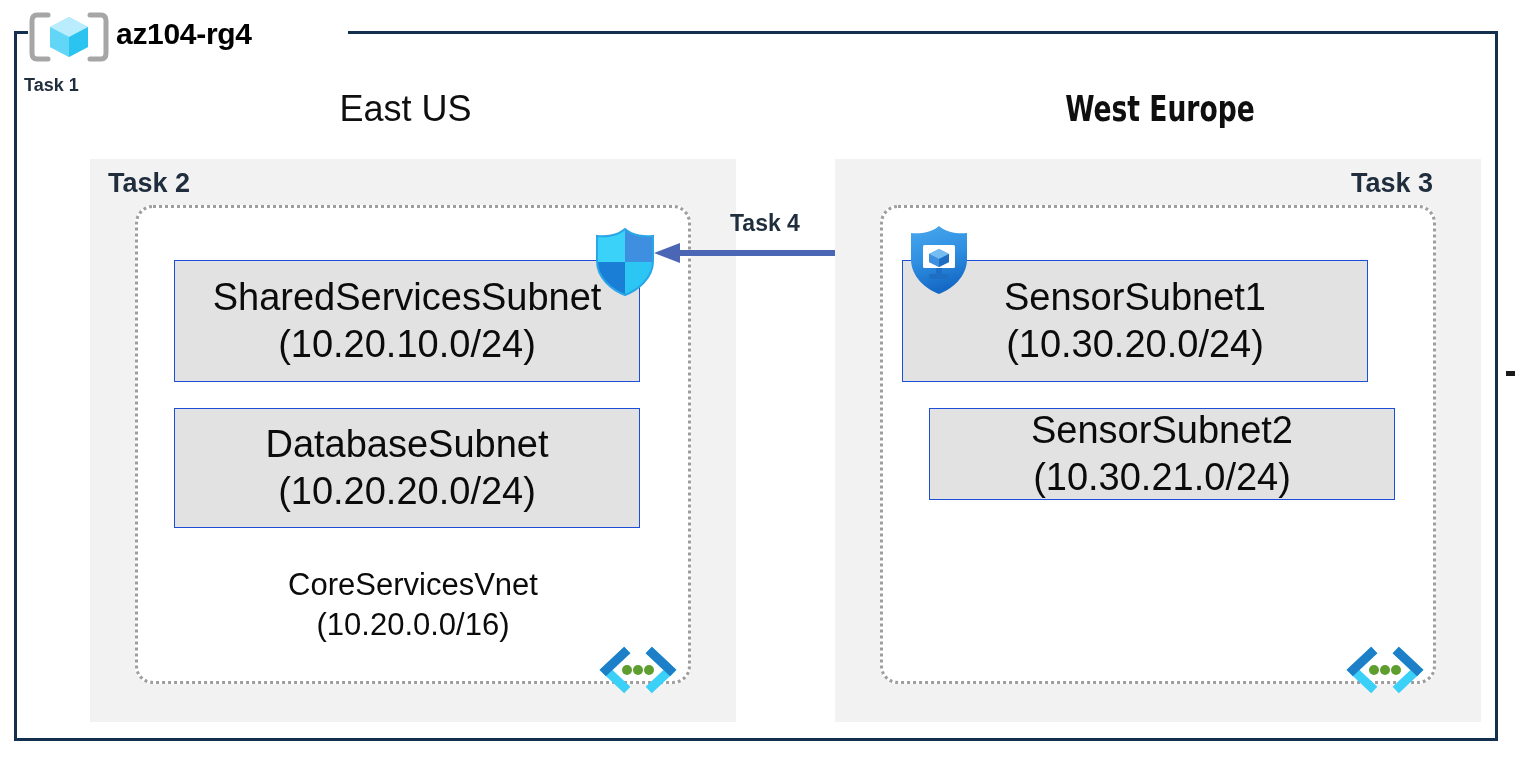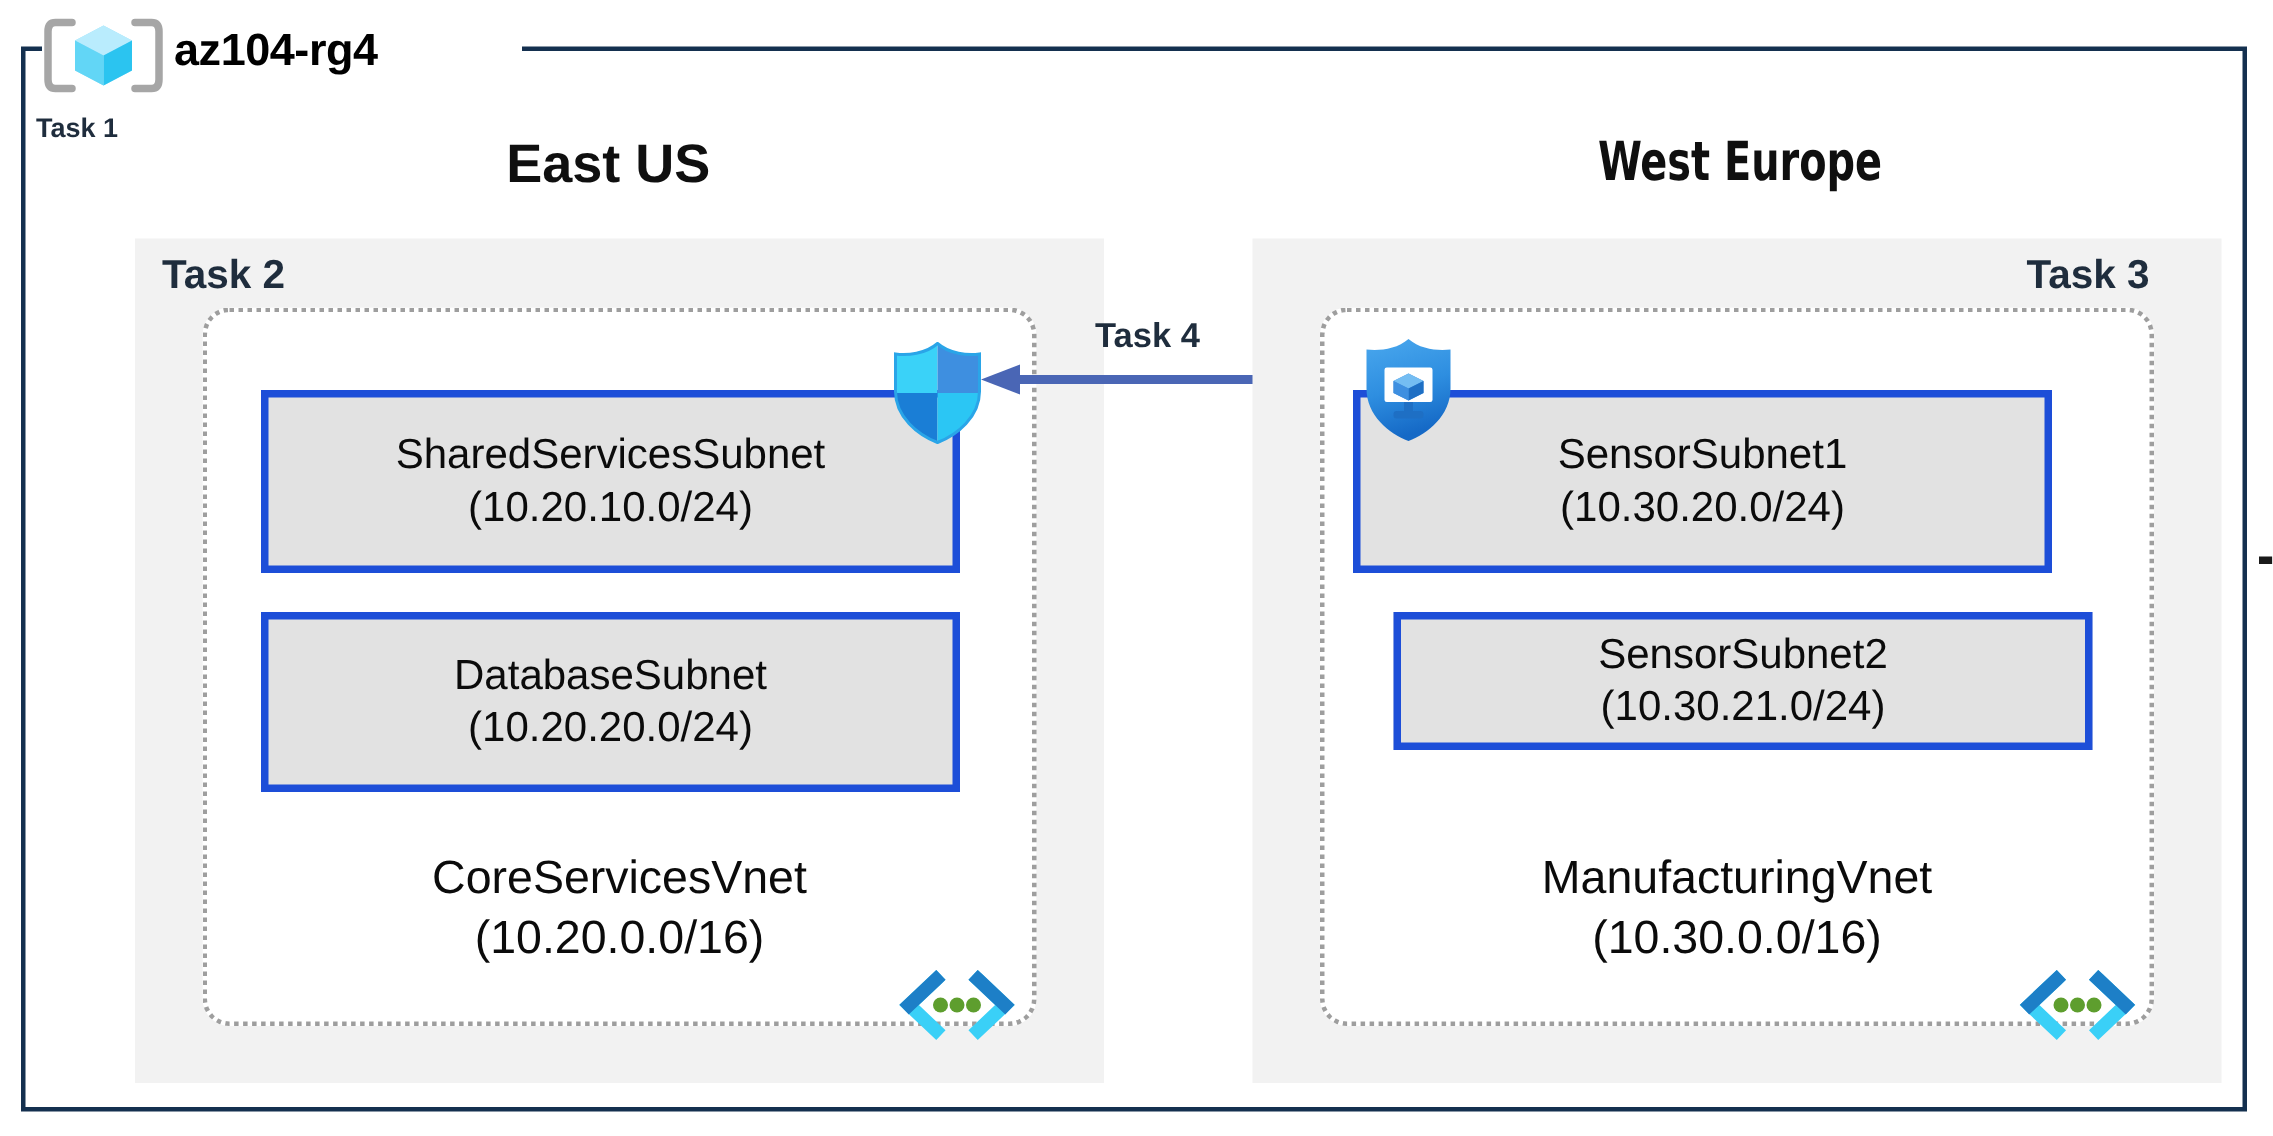--- a/index.html
+++ b/index.html
@@ -68,21 +68,21 @@
     font-weight: bold;
     color: #1f2d3d;
     white-space: nowrap;
   }
 
   
   .region-title {
     position: absolute;
     font-size: 36px;
     color: #0f0f0f;
-    font-weight: bold;
+    font-weight: normal;
     white-space: nowrap;
     text-align: center;
   }
   .region-title.condensed {
     font-family: "Liberation Sans Narrow", "DejaVu Sans Condensed", "Liberation Sans", sans-serif;
     font-weight: bold;
     transform: scaleX(0.82);
     transform-origin: center center;
   }
 
@@ -114,28 +114,28 @@
     font-size: 31px;
     color: #0b0b0b;
     line-height: 1.28;
     white-space: nowrap;
   }
 
   
   .subnet-box {
     position: absolute;
     background: #e2e2e2;
-    border: 5px solid #1d4ed8;
+    border: 1px solid #1d4ed8;
     box-sizing: border-box;
     display: flex;
     flex-direction: column;
     align-items: center;
     justify-content: center;
     text-align: center;
-    font-size: 28px;
+    font-size: 38px;
     color: #0b0b0b;
     line-height: 1.24;
   }
   .subnet-box .sn-name,
   .subnet-box .sn-cidr { display: block; white-space: nowrap; }
 
   
   .icon-abs { position: absolute; }
 
   
@@ -264,24 +264,20 @@
   <div class="subnet-box" style="left:902px; top:260px; width:466px; height:122px;">
     <span class="sn-name">SensorSubnet1</span>
     <span class="sn-cidr">(10.30.20.0/24)</span>
   </div>
 
   <div class="subnet-box" style="left:929px; top:408px; width:466px; height:92px;">
     <span class="sn-name">SensorSubnet2</span>
     <span class="sn-cidr">(10.30.21.0/24)</span>
   </div>
 
-  <div class="vnet-label" style="left:880px; top:565px; width:556px;">
-    <span>ManufacturingVnet</span><br>
-    <span>(10.30.0.0/16)</span>
-  </div>
 
   <div class="icon-abs" style="left:1345px; top:646px;">
     <svg width="80" height="48" viewBox="0 0 80 48" xmlns="http://www.w3.org/2000/svg">
       <path d="M26 7 L8 24 L26 41" fill="none" stroke="#3ad0f7" stroke-width="9" stroke-linecap="square"></path>
       <path d="M26 7 L8 24" fill="none" stroke="#1d7fc7" stroke-width="9" stroke-linecap="square"></path>
       <path d="M54 7 L72 24 L54 41" fill="none" stroke="#3ad0f7" stroke-width="9" stroke-linecap="square"></path>
       <path d="M54 7 L72 24" fill="none" stroke="#1d7fc7" stroke-width="9" stroke-linecap="square"></path>
       <circle cx="29" cy="24" r="5" fill="#5e9e2e"></circle>
       <circle cx="40" cy="24" r="5" fill="#5e9e2e"></circle>
       <circle cx="51" cy="24" r="5" fill="#5e9e2e"></circle>

